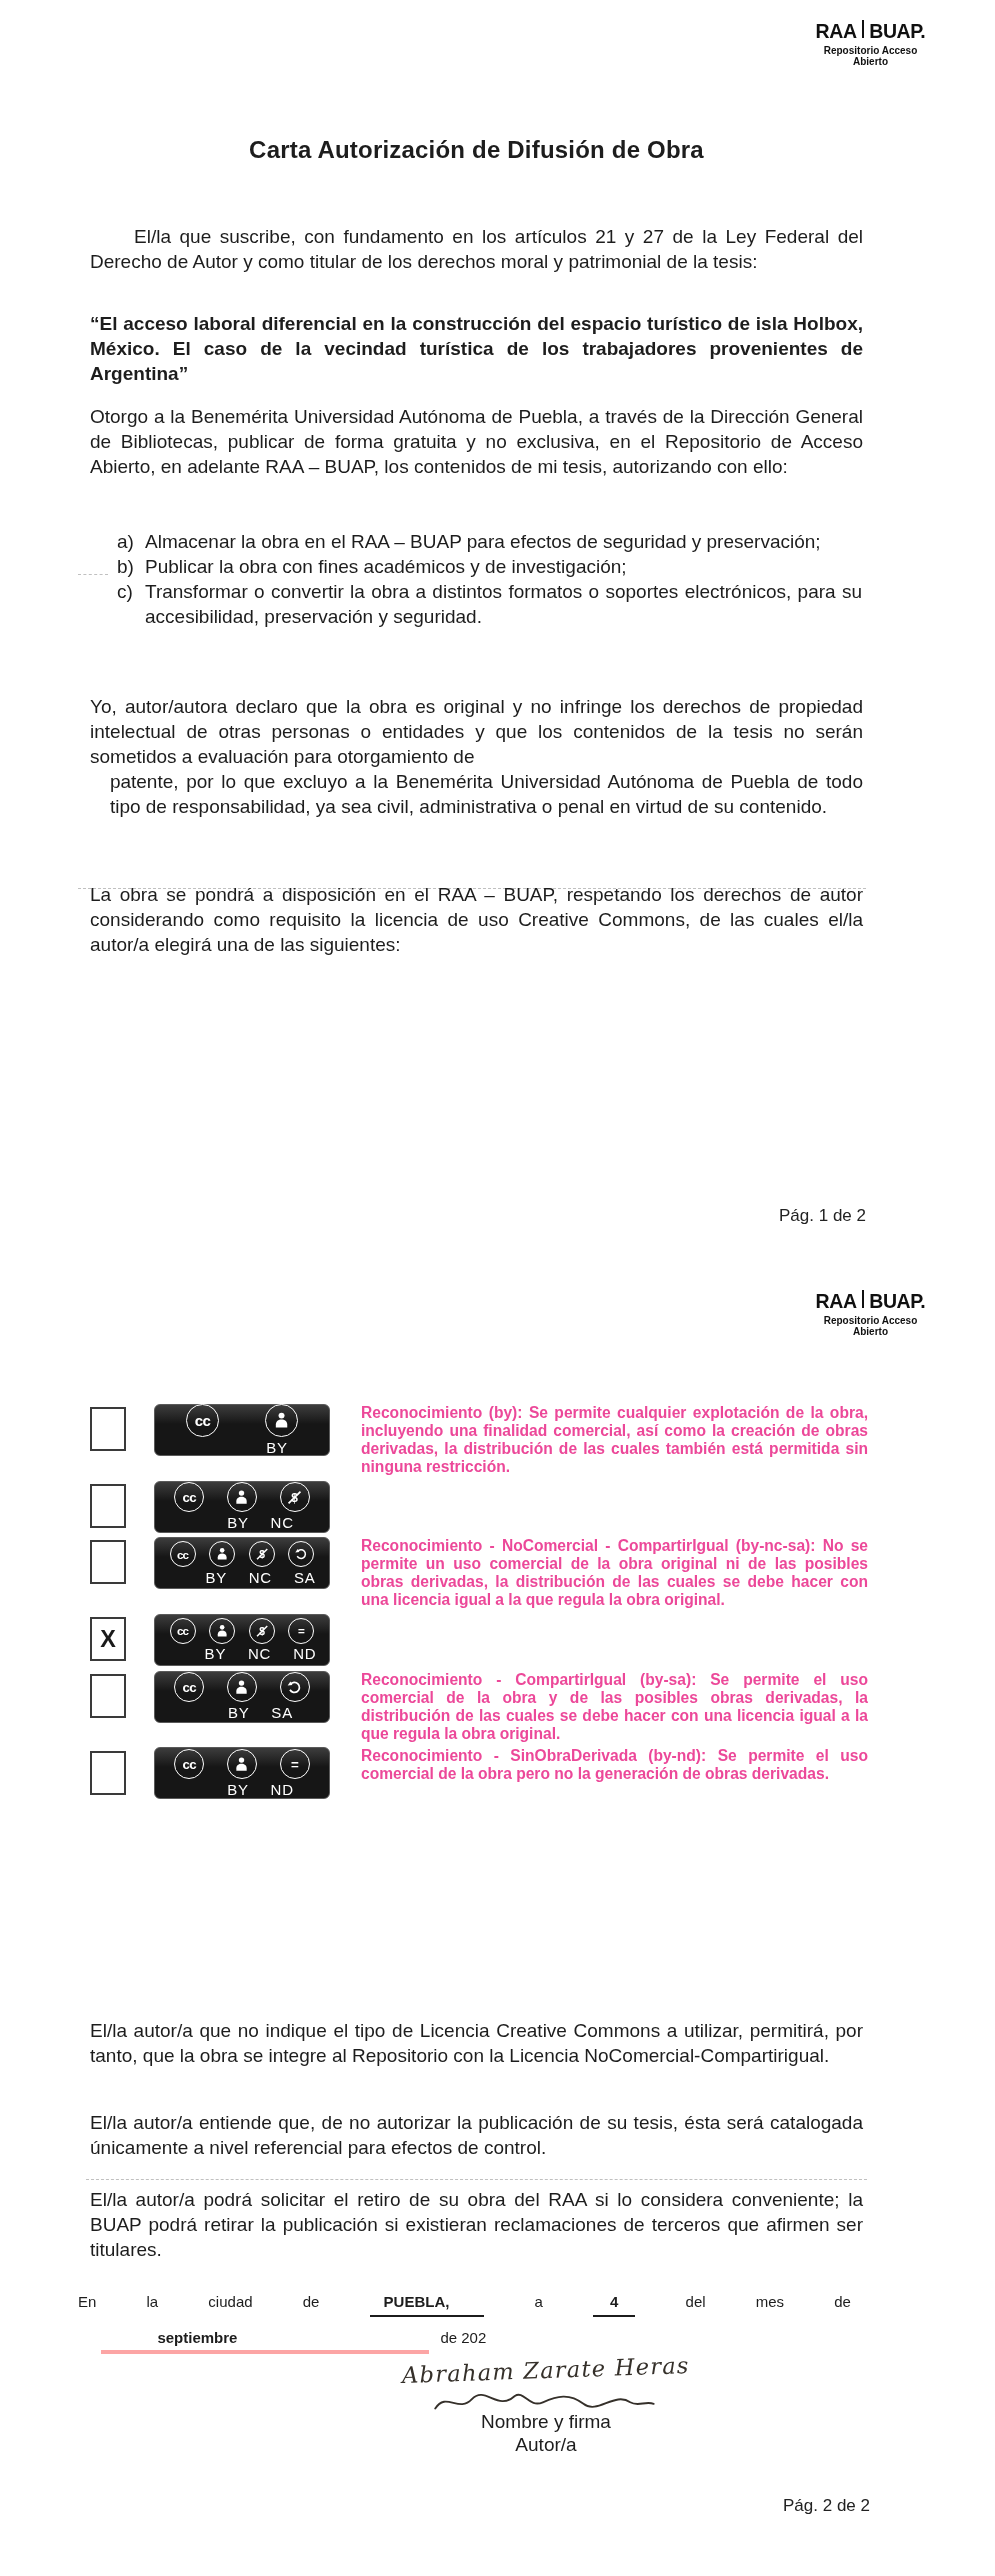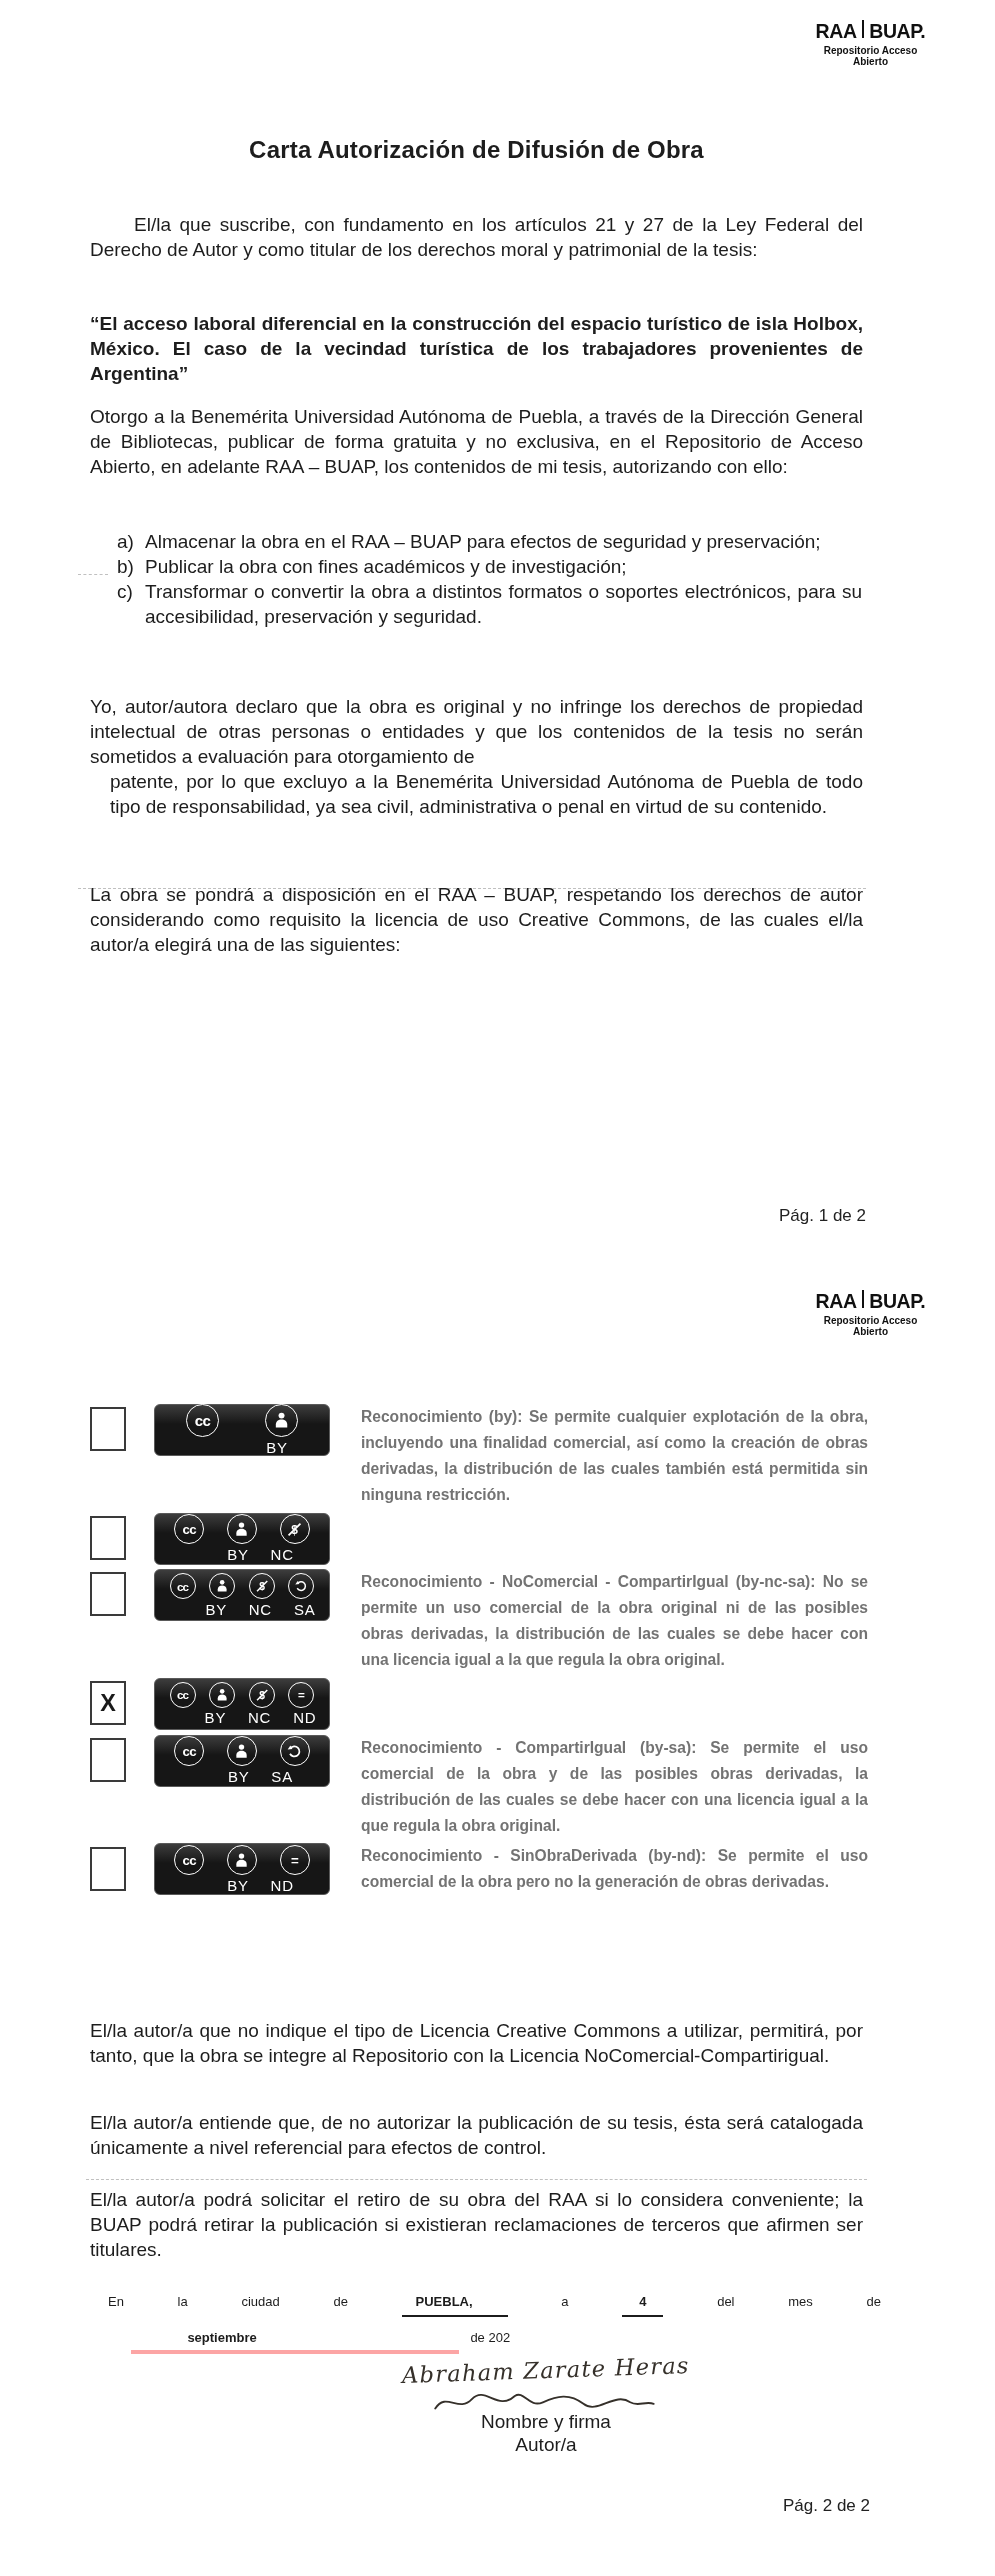--- a/index.html
+++ b/index.html
@@ -13,21 +13,21 @@
   
   .logo { width:133px; text-align:center; color:#101010; }
   .logo-row { display:flex; align-items:flex-start; justify-content:center; }
   .logo-raa, .logo-buap { font-weight:bold; font-size:19.5px; letter-spacing:-0.4px; }
   .logo-bar { width:1.6px; height:18px; background:#101010; margin:0 5.5px; }
   .logo-sub { font-weight:bold; font-size:10px; line-height:11.7px; margin-top:1.6px; }
   
   .content { left:90px; width:773px; font-size:19px; line-height:25px; }
   .just { text-align:justify; }
   .doc-title { top:137px; text-align:center; font-weight:bold; font-size:24px; letter-spacing:0.2px; }
-  .indent { text-indent:44px; }
+  .indent { text-indent:44px;margin-top:12px; }
   .bold { font-weight:bold; }
   
   .list-item { display:flex; }
   .list-marker { width:28px; flex:none; }
   .list-text { flex:1; text-align:justify; }
   
   .pagenum { font-size:17px; color:#222; }
   
   .lic-table { left:90px; width:781px; }
   .lic-row { display:flex; align-items:flex-start; margin-bottom:4.7px; }
@@ -50,26 +50,26 @@
   }
   .icons-2 .ic { width:33px; height:33px; font-size:15px; }
   .icons-3 .ic { width:30px; height:30px; font-size:13.3px; }
   .icons-4 .ic { width:26px; height:26px; font-size:11.7px; }
   .ic svg { width:68%; height:68%; display:block; }
   .ic-cc { letter-spacing:-0.8px; }
   .badge-label {
     color:#fff; font-size:15px; font-weight:normal; letter-spacing:0.8px;
     word-spacing:17px; margin-top:1.6px; padding-left:37px; align-self:center;
   }
-  .lic-text { margin-left:31px; width:507px; font-size:15.6px; line-height:26px; font-weight:bold; color:#737373; text-align:justify; }
+  .lic-text { margin-left:31px; width:507px; font-size:15.6px; line-height:18px; font-weight:bold; color:#ec4899; text-align:justify; }
   .lic-text .lead { font-weight:bold; }
   
   .scanline { border-top:1.6px dashed #ababab; opacity:0.75; }
   
-  .date-block { left:108px; width:773px; font-size:13px; line-height:25px; }
+  .date-block { left:78px; width:773px; font-size:15px; line-height:25px; }
   .date-l1 { display:flex; justify-content:space-between; align-items:baseline; }
   .u-city { font-weight:bold; border-bottom:2px solid #1c1c1c; padding:0 35px 0.8px 14px; }
   .u-day  { font-weight:bold; border-bottom:2px solid #1c1c1c; padding:0 17px 0.8px 17px; }
   .date-l2 { margin-top:8.6px; display:flex; align-items:baseline; }
   .u-month { display:inline-block; width:328px; border-bottom:4px solid #fca5a5; font-weight:bold; padding-left:56px; margin-left:23.4px; }
   .after-month { margin-left:11px; }
   
   .sig-block { left:312px; width:468px; text-align:center; }
   .sig-name {
     font-family:"DejaVu Serif", serif; font-style:italic; font-size:22.6px;

